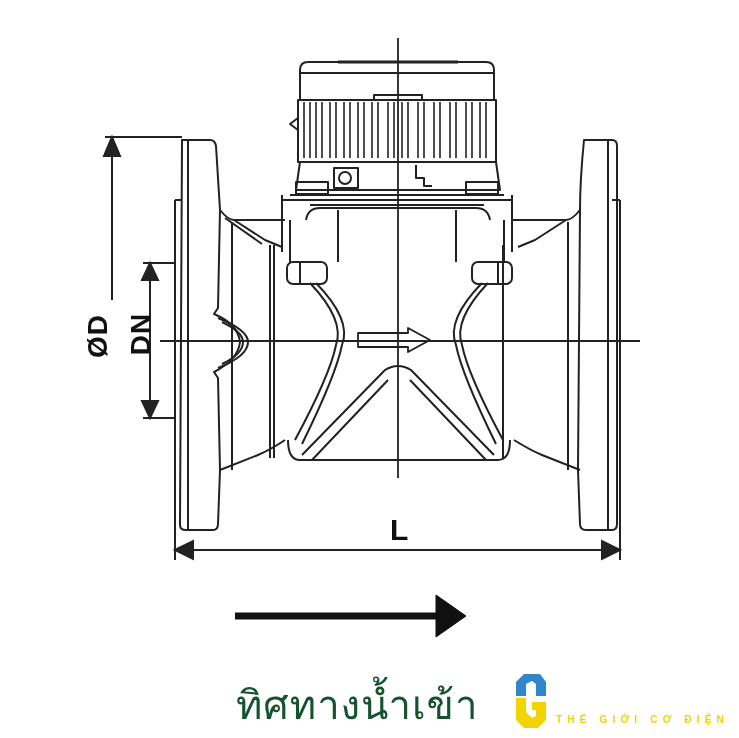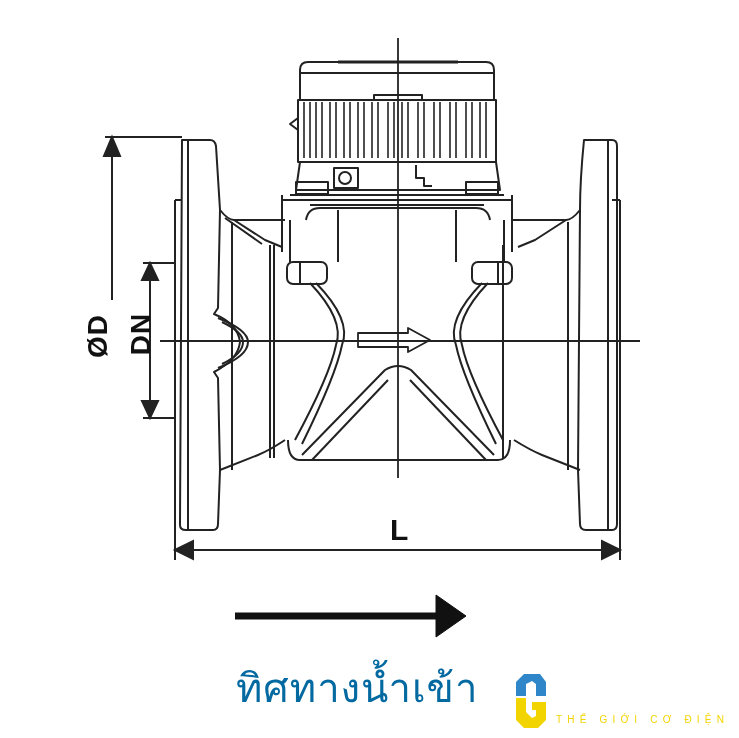--- a/index.html
+++ b/index.html
@@ -2,24 +2,24 @@
 <html><head>
 <meta charset="utf-8">
 <style>
   html, body { margin: 0; padding: 0; background: #ffffff; }
   body { width: 739px; height: 738px; position: relative; overflow: hidden; font-family: "Liberation Sans", sans-serif; }
   #diagram { position: absolute; left: 0; top: 0; }
   .dim-label { position: absolute; font-family: "Liberation Sans", sans-serif; font-weight: bold; color: #111; }
   #label-od { left: 71px; top: 320px; font-size: 28px; transform: rotate(-90deg); transform-origin: center; width: 54px; text-align: center; letter-spacing: 1px; }
   #label-dn { left: 114px; top: 318px; font-size: 28px; transform: rotate(-90deg); transform-origin: center; width: 54px; text-align: center; letter-spacing: 1px; }
   #label-l { left: 390px; top: 513px; font-size: 30px; }
-  #caption { position: absolute; left: 236px; top: 656px; font-size: 40px; color: #0369a1; font-family: "DejaVu Sans", sans-serif; font-weight: normal; letter-spacing: 1px; }
+  #caption { position: absolute; left: 236px; top: 673px; font-size: 40px; color: #14532d; font-family: "DejaVu Sans", sans-serif; font-weight: normal; letter-spacing: 1px; }
   #logo { position: absolute; left: 512px; top: 672px; width: 222px; height: 58px; }
   #logo-name { position: absolute; left: 42px; top: 2px; font-size: 36px; font-weight: bold; color: #2f86c8; letter-spacing: 0px; font-family: "Liberation Sans", sans-serif; }
-  #logo-tag { position: absolute; left: 44px; top: 42px; font-size: 10px; font-weight: normal; color: #f2d500; letter-spacing: 5.2px; font-family: "Liberation Sans", sans-serif; white-space: nowrap; }
+  #logo-tag { position: absolute; left: 44px; top: 42px; font-size: 10px; font-weight: bold; color: #f2d500; letter-spacing: 5.2px; font-family: "Liberation Sans", sans-serif; white-space: nowrap; }
   #logo-mark { position: absolute; left: 0; top: 0; }
 </style>
 </head>
 <body>
 
 <svg id="diagram" width="739" height="738" viewBox="0 0 739 738" xmlns="http://www.w3.org/2000/svg">
   <g fill="none" stroke="#222" stroke-width="2" stroke-linejoin="round">
 
     <g>
       <path d="M182,140 L180,525 Q180,530 186,530 L213,530 Q218,530 218,524 L220,470 L218,378 L214,372 Q238,360 240,342 Q238,324 214,314 L218,308 L220,210 L216,146 Q215,140 210,140 Z"></path>

